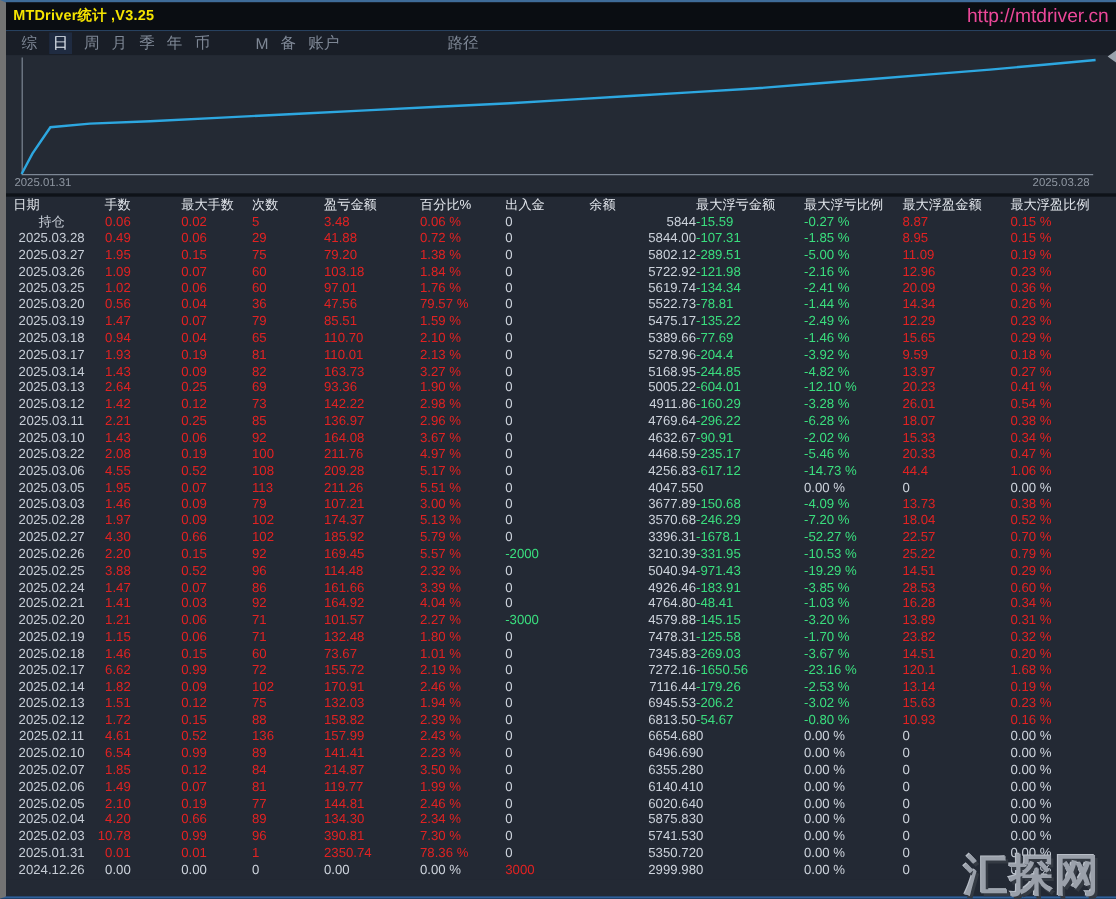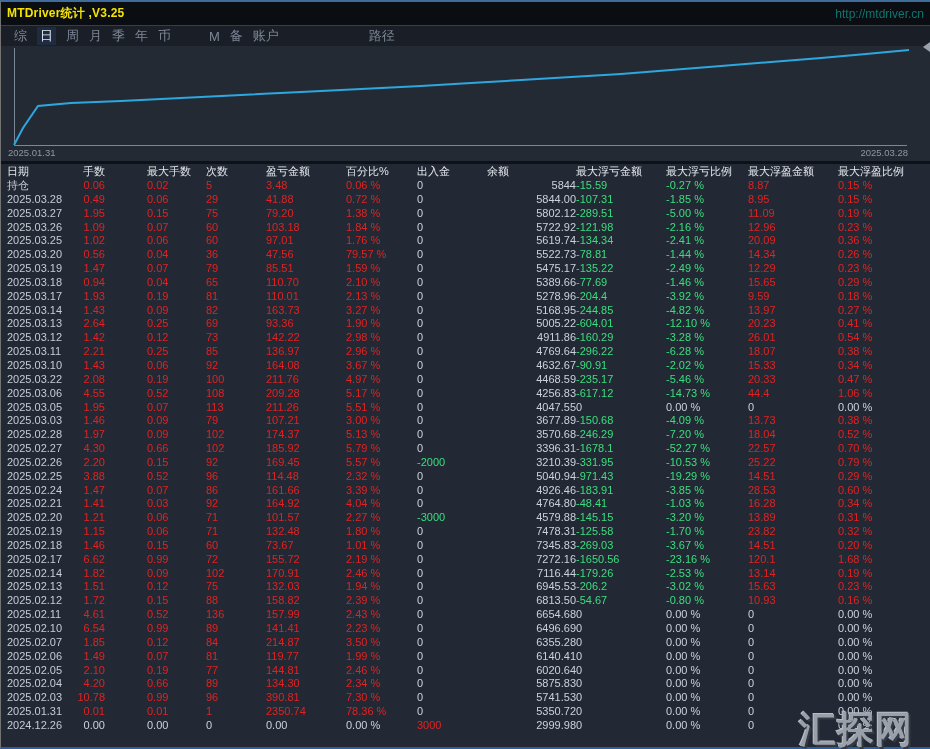--- a/index.html
+++ b/index.html
@@ -3,30 +3,30 @@
 <meta charset="utf-8">
 <style>
   * { margin:0; padding:0; box-sizing:border-box; }
   html,body { width:930px; height:749px; overflow:hidden; background:#000; }
   body { font-family:"Liberation Sans","DejaVu Sans",sans-serif; }
   .window{
     position:relative; width:930px; height:749px;
     background:#232934;
     border-top:2px solid #3f6c99;
     border-bottom:2px solid #2e5f9b;
-    border-left:1px solid #737373;
+    border-left:5px solid #737373;
   }
   
   .titlebar{
     height:24px; background:#0a0d12; border-bottom:1px solid #27415f;
     display:flex; align-items:center; justify-content:space-between;
     padding:0 6px;
   }
   .app-title{ color:#f5e400; font-size:12px; font-weight:700; letter-spacing:.2px; }
-  .app-url{ color:#0f766e; font-size:12px; text-decoration:none; }
+  .app-url{ color:#ec4899; font-size:16px; text-decoration:none; }
   
   .menubar{
     height:20px; background:#191e27; display:flex; align-items:center;
     padding-left:13px; font-size:13px; color:#7e8795;
   }
   .menu-item{ margin-right:10px; cursor:default; white-space:nowrap; }
   .menu-item.active{ background:#1f2b41; color:#e4eaf3; padding:0 3px; }
   .menu-item.gap-m{ margin-left:28px; }
   .menu-item.gap-path{ margin-left:80px; }
   
@@ -41,21 +41,21 @@
   
   table{
     width:930px; border-collapse:collapse; table-layout:fixed;
     font-size:11px; line-height:13.8px; background:#232934;
   }
   th,td{ font-weight:normal; text-align:left; white-space:nowrap; overflow:visible; height:13.85px; padding:0; }
   thead th{ height:15px; color:#e2e6ec; }
   th:nth-child(1),td:nth-child(1){ padding-left:6px; }
   th:nth-child(2),td:nth-child(2){ text-align:right; }
   th:nth-child(3),td:nth-child(3){ padding-left:42px; }
-  .c-date{ color:#c6ccd5; }
+  .c-date{ color:#c6ccd5;text-align:center; }
   .c-red{ color:#e12222; }
   .c-green{ color:#3ade7e; }
   .c-gray{ color:#ccd2db; }
   .c-bal{ color:#ccd2db;text-align:right; }
   
   .watermark{
     position:absolute; left:798px; top:703px;
     font-size:37px; font-weight:700; color:#9aa0aa;
     text-shadow:2px 2px 0 #343a43, -1px -1px 0 #b8bec7;
     letter-spacing:1px; pointer-events:none;

